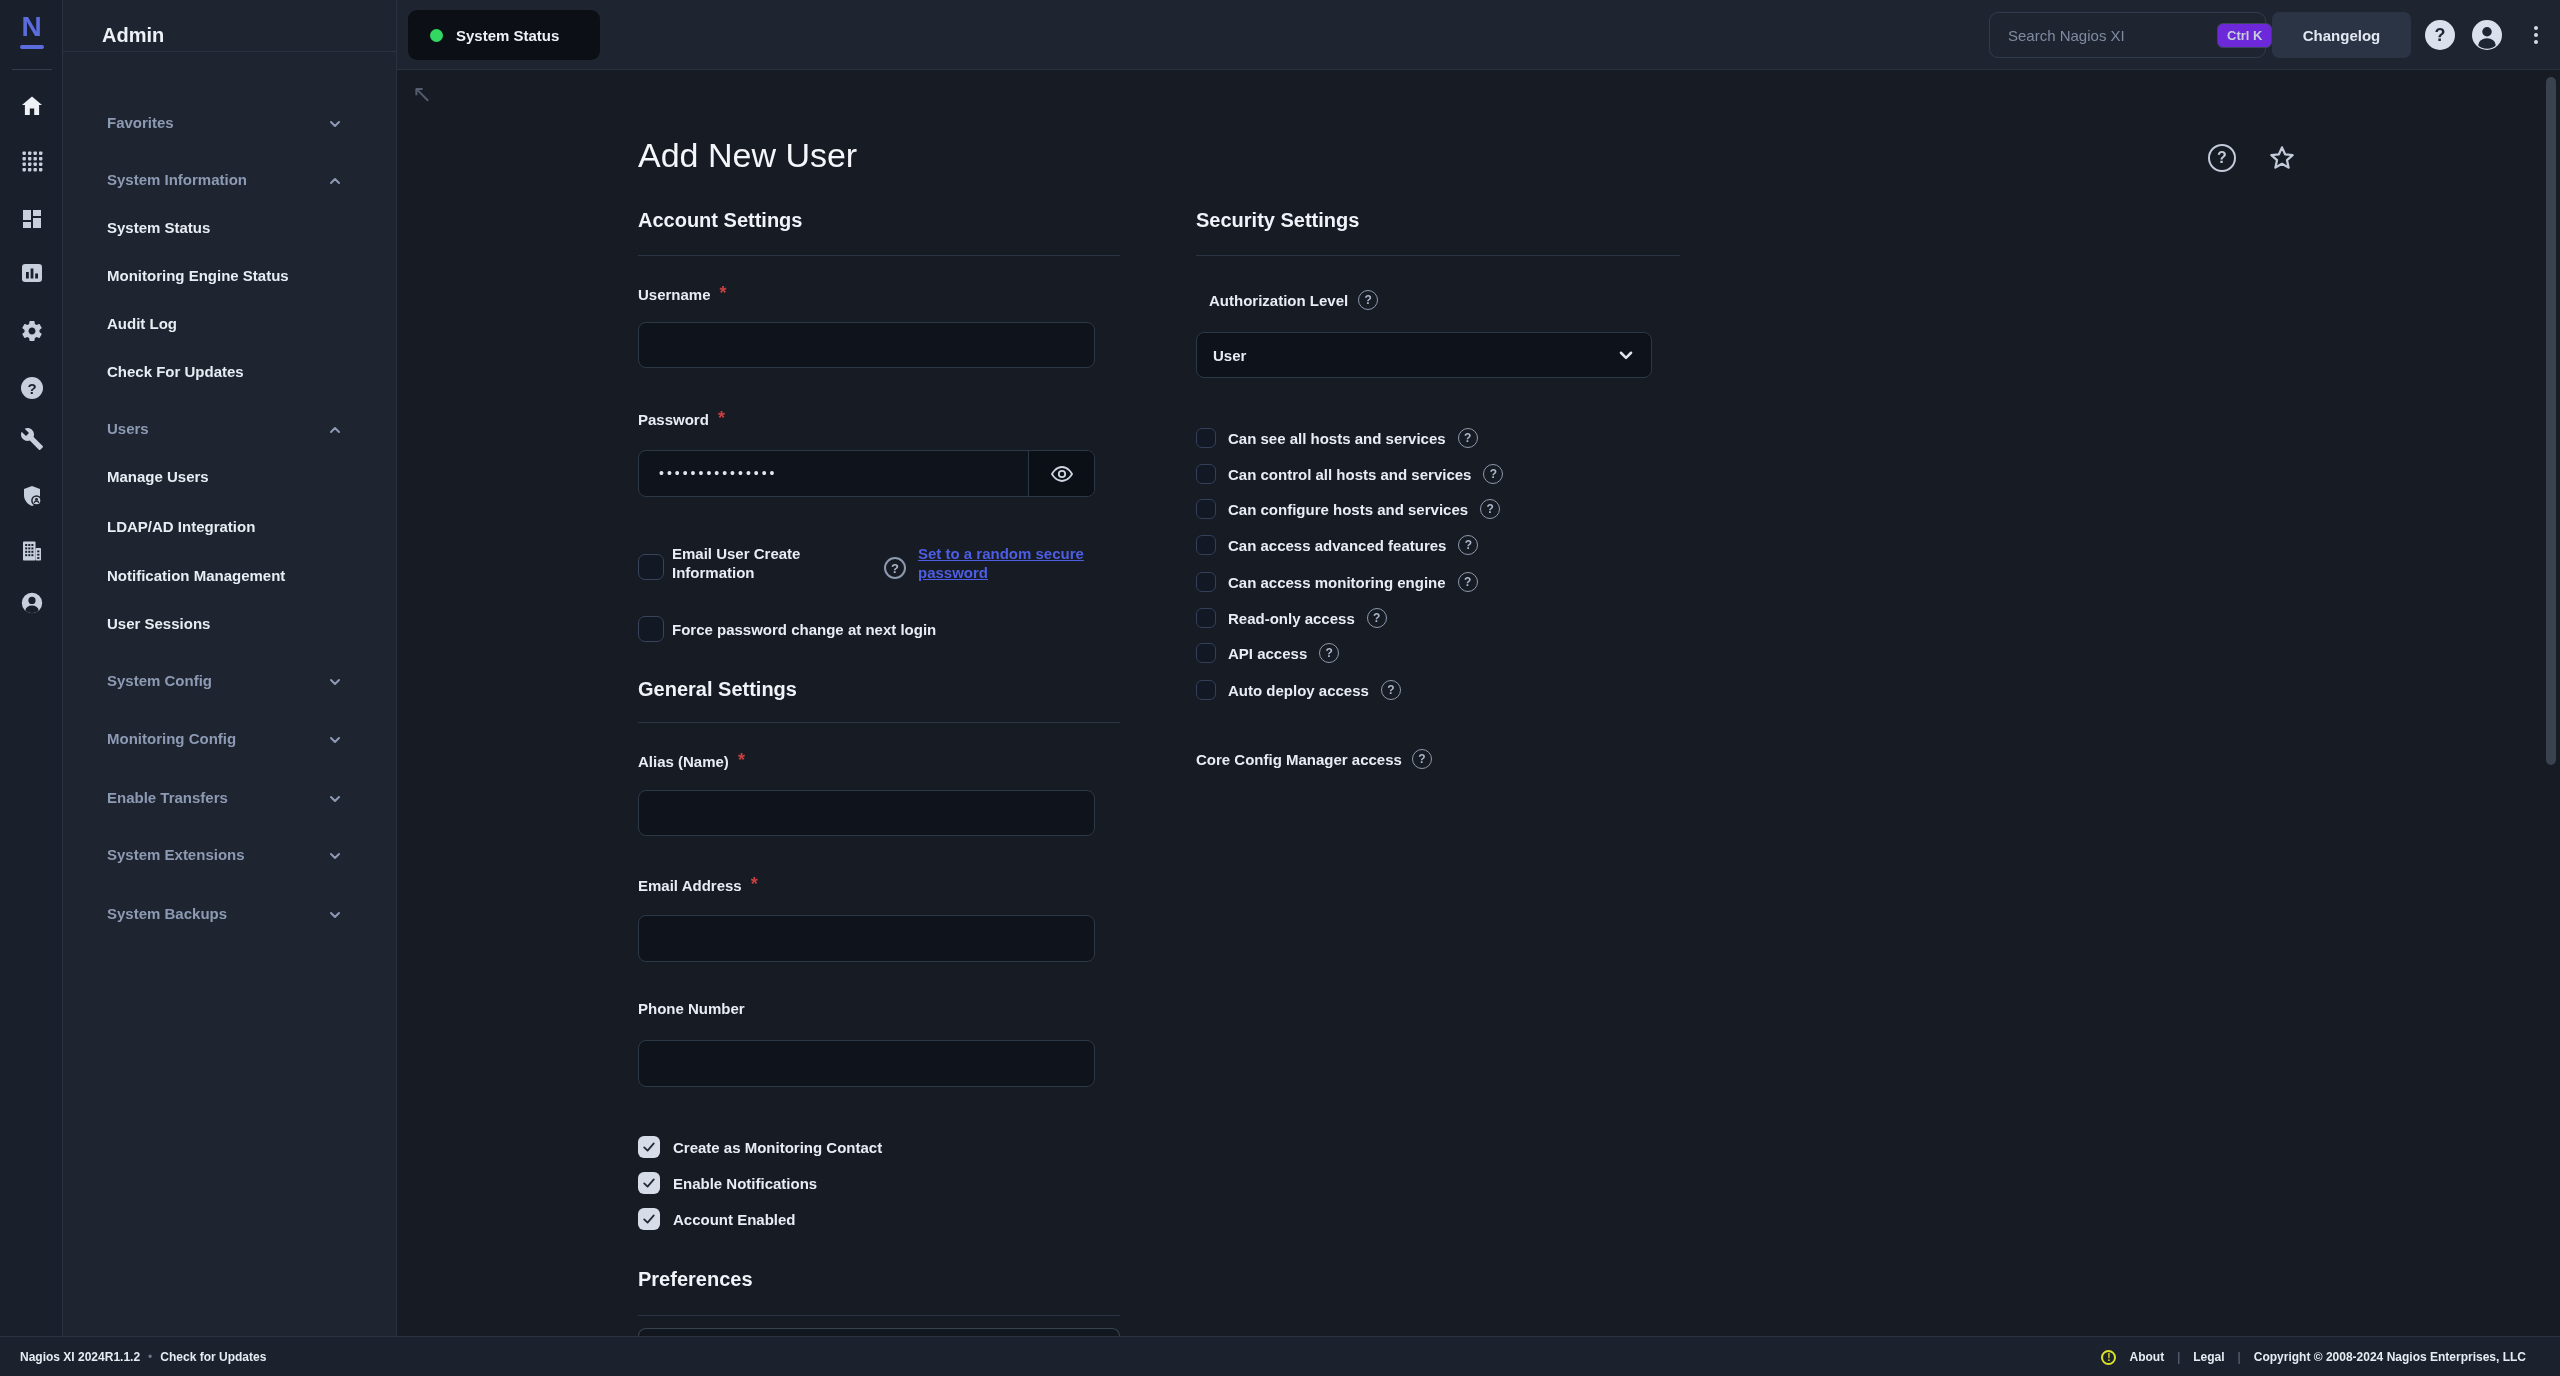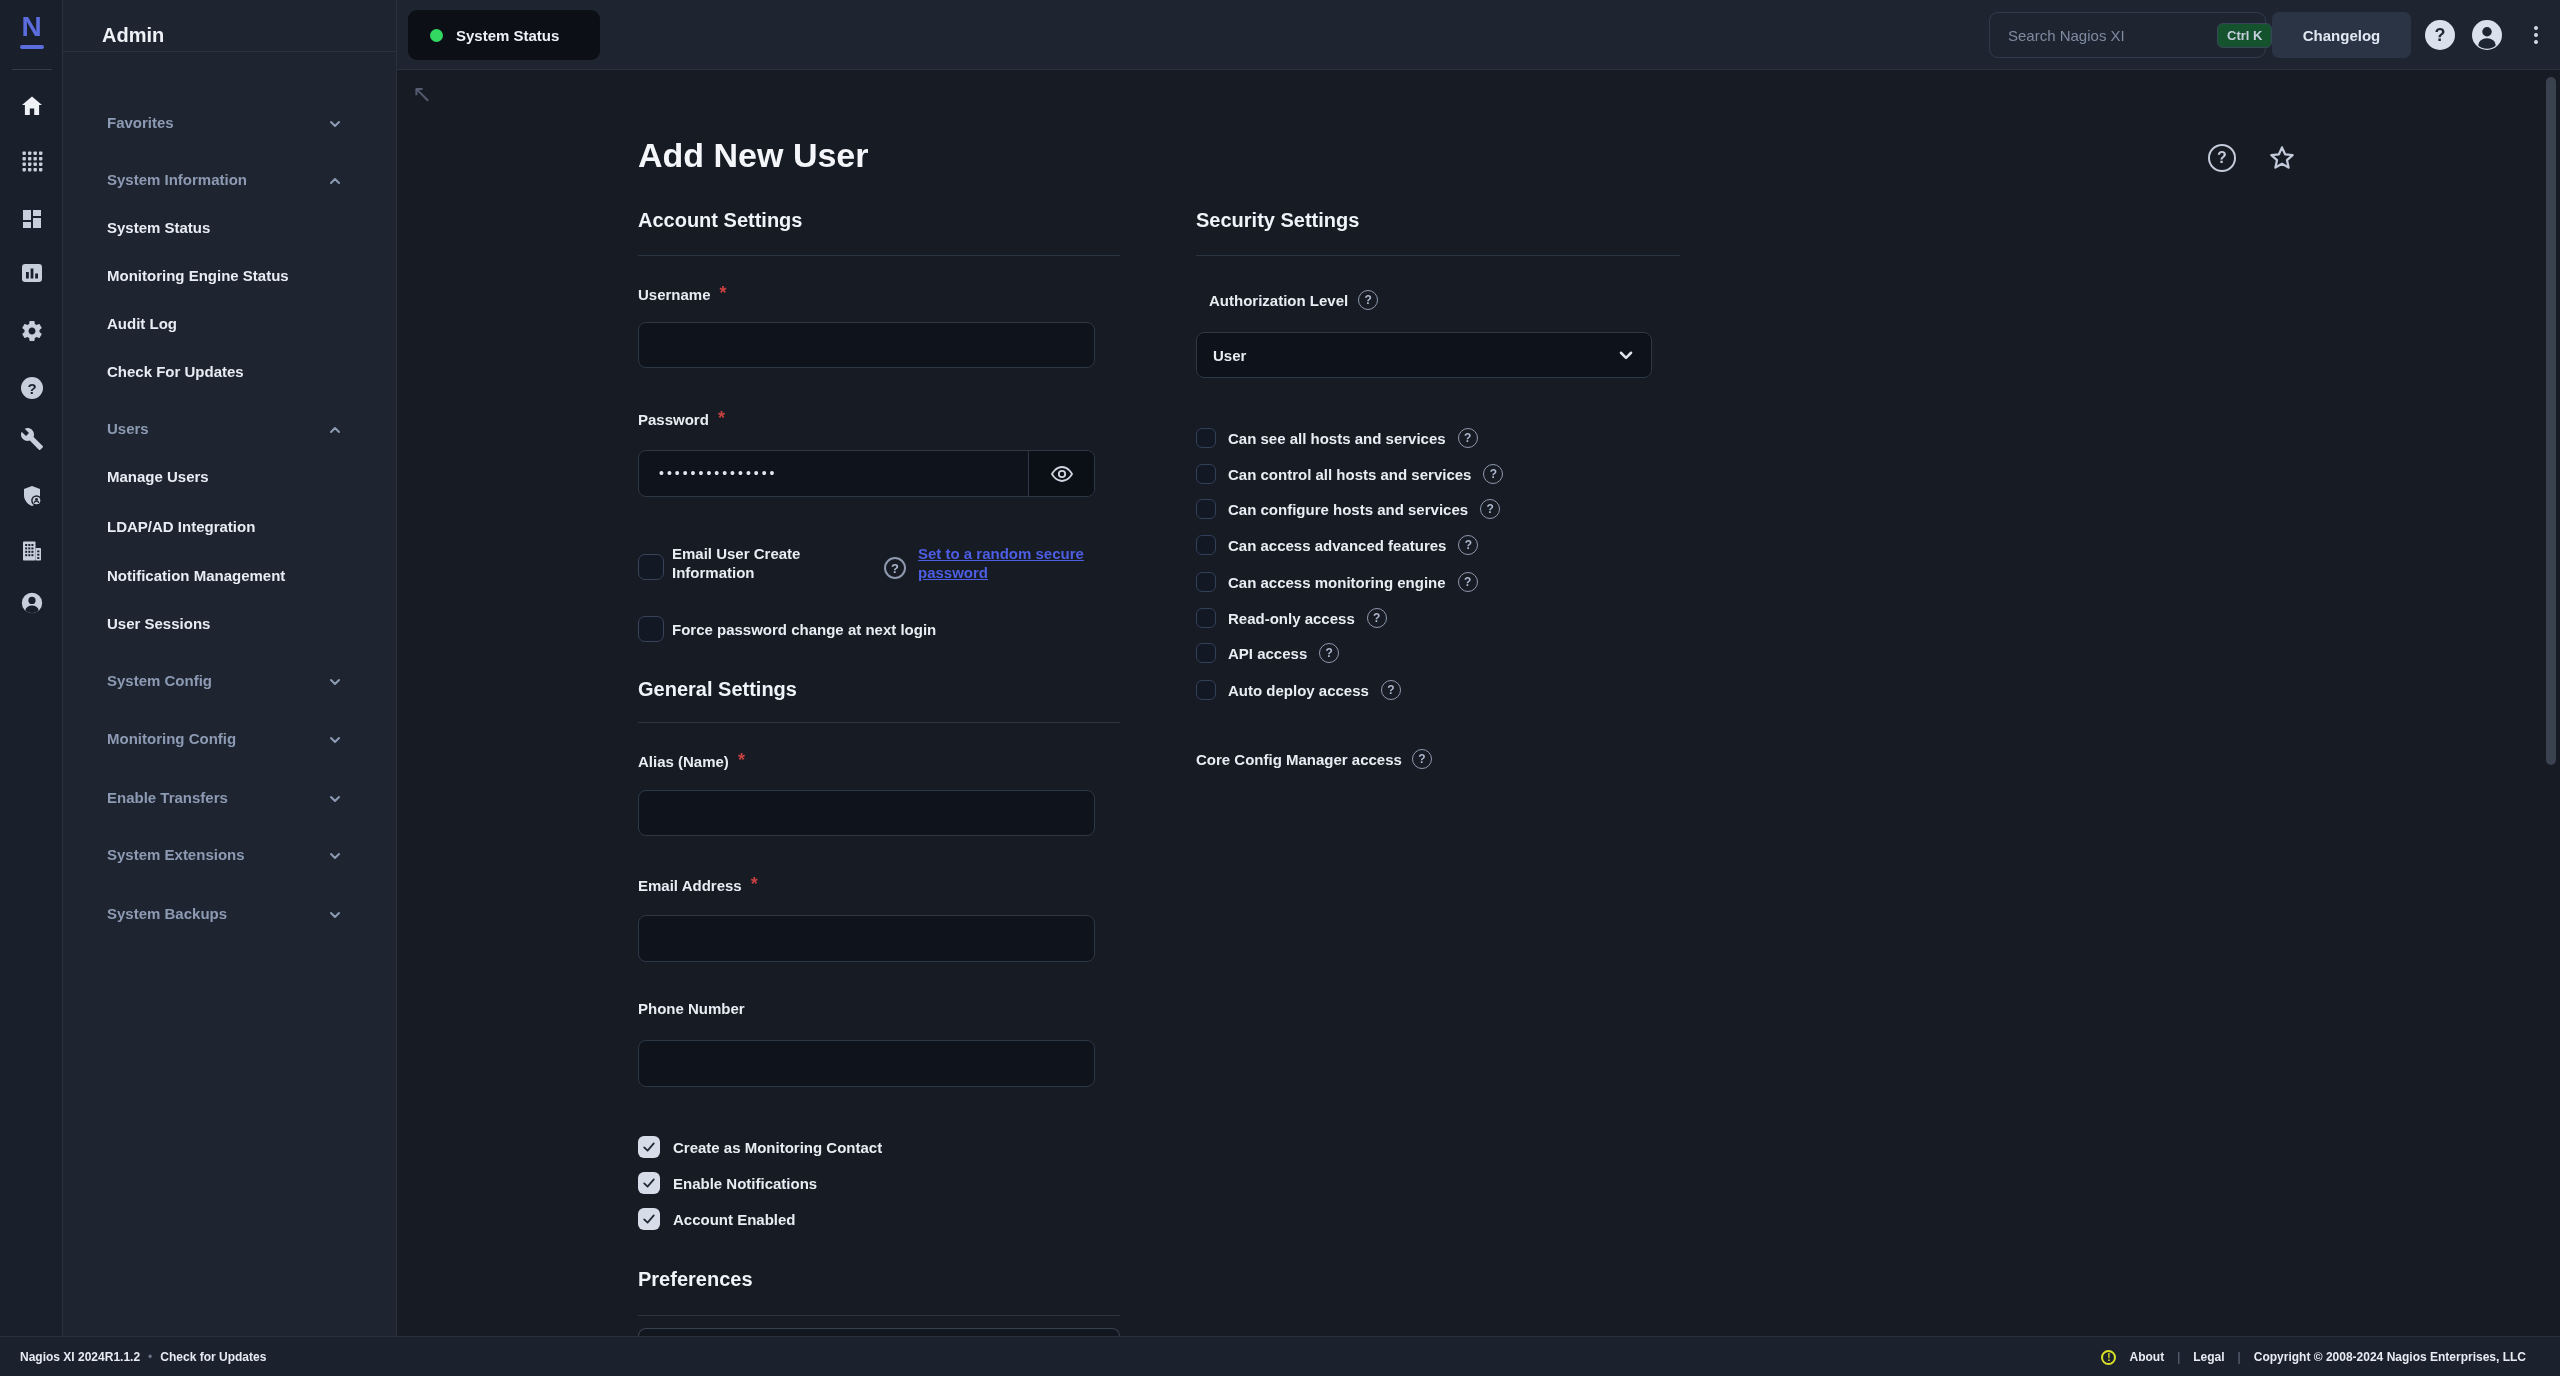--- a/index.html
+++ b/index.html
@@ -46,29 +46,29 @@
 
   
   .main{position:absolute;left:397px;top:0;right:0;bottom:40px;background:var(--bg-content);}
   .topbar{position:absolute;left:0;top:0;right:0;height:70px;background:var(--bg-panel);border-bottom:1px solid var(--border);}
   .status-tab{position:absolute;left:11px;top:10px;width:192px;height:50px;background:var(--bg-tab);border-radius:9px;display:flex;align-items:center;padding-left:22px;gap:13px;cursor:pointer;}
   .status-dot{width:13px;height:13px;border-radius:50%;background:var(--green);}
   .status-tab .tlbl{font-size:15px;font-weight:600;color:var(--text);}
   .search-box{position:absolute;left:1592px;top:12px;width:277px;height:46px;border:1px solid #313b4e;border-radius:9px;display:flex;align-items:center;}
   .search-box input{flex:1;background:transparent;border:none;outline:none;padding:0 10px 0 18px;font-size:15px;color:#c7cedd;font-family:"Liberation Sans",sans-serif;}
   .search-box input::placeholder{color:#7f8ba1;}
-  .kbd-chip{margin-right:8px;background:#14532d;border:1px solid #3a455b;border-radius:6px;font-size:13px;font-weight:600;color:#c6cede;padding:4px 9px;white-space:nowrap;}
+  .kbd-chip{margin-right:8px;background:#6d28d9;border:1px solid #3a455b;border-radius:6px;font-size:13px;font-weight:600;color:#c6cede;padding:4px 9px;white-space:nowrap;}
   .changelog{position:absolute;left:1875px;top:12px;width:139px;height:46px;background:#2b3445;border:none;border-radius:7px;font-size:15px;font-weight:600;color:#e2e8f2;font-family:"Liberation Sans",sans-serif;cursor:pointer;}
   .tb-circle{position:absolute;top:20px;width:30px;height:30px;border-radius:50%;background:#dbe1ec;display:flex;align-items:center;justify-content:center;cursor:pointer;}
   .tb-circle .q{font-size:18px;font-weight:700;color:#1f2633;}
   .kebab{position:absolute;left:2133px;top:21px;width:12px;height:28px;display:flex;flex-direction:column;align-items:center;justify-content:center;gap:3px;cursor:pointer;}
   .kebab i{width:4px;height:4px;border-radius:50%;background:#d4dae6;}
 
   
-  .h1{position:absolute;left:241px;top:136px;font-size:34px;font-weight:700;color:#f4f6fa;}
+  .h1{position:absolute;left:241px;top:136px;font-size:34px;font-weight:400;color:#f4f6fa;}
   .h2{position:absolute;font-size:20px;font-weight:700;color:#f0f3f8;}
   .sdiv{position:absolute;height:1px;background:#2b3442;}
   .fld-label{position:absolute;display:flex;gap:9px;align-items:flex-start;font-size:15px;font-weight:600;color:#e9edf3;}
   .req{color:var(--red);font-size:18px;line-height:14px;font-weight:700;}
   .txt{position:absolute;width:457px;height:46px;background:var(--bg-field);border:1px solid var(--border-field);border-radius:8px;font-size:15px;color:var(--text);padding:0 16px;font-family:"Liberation Sans",sans-serif;outline:none;}
   .pwd{position:absolute;left:241px;top:450px;width:457px;height:47px;background:var(--bg-field);border:1px solid var(--border-field);border-radius:8px;}
   .pwd .dots{position:absolute;left:20px;top:0;line-height:45px;font-size:14px;letter-spacing:3px;color:#dfe5ee;}
   .pw-eye{position:absolute;right:0;top:0;bottom:0;width:66px;border-left:1px solid var(--border-field);background:#0b0f16;border-radius:0 7px 7px 0;display:flex;align-items:center;justify-content:center;cursor:pointer;}
   .cbx{width:26px;height:26px;border:1px solid #39445a;border-radius:7px;background:#131924;flex:none;cursor:pointer;}
   .cbx.sm{width:20px;height:20px;border-radius:6px;border-color:#33405a;}

